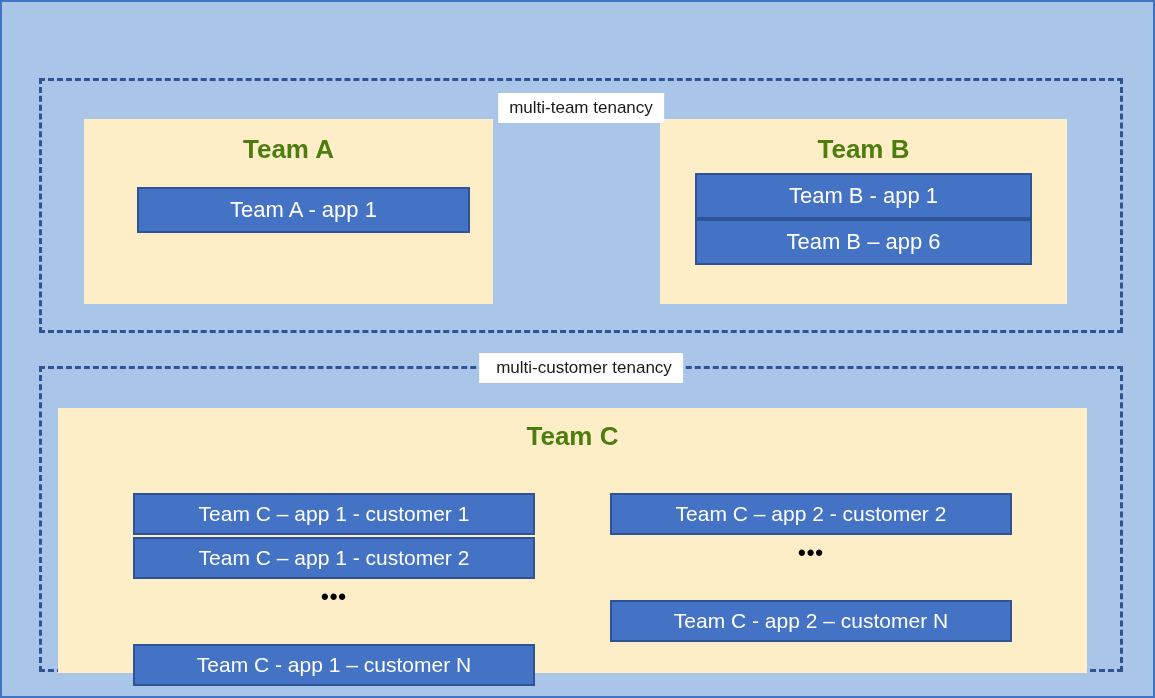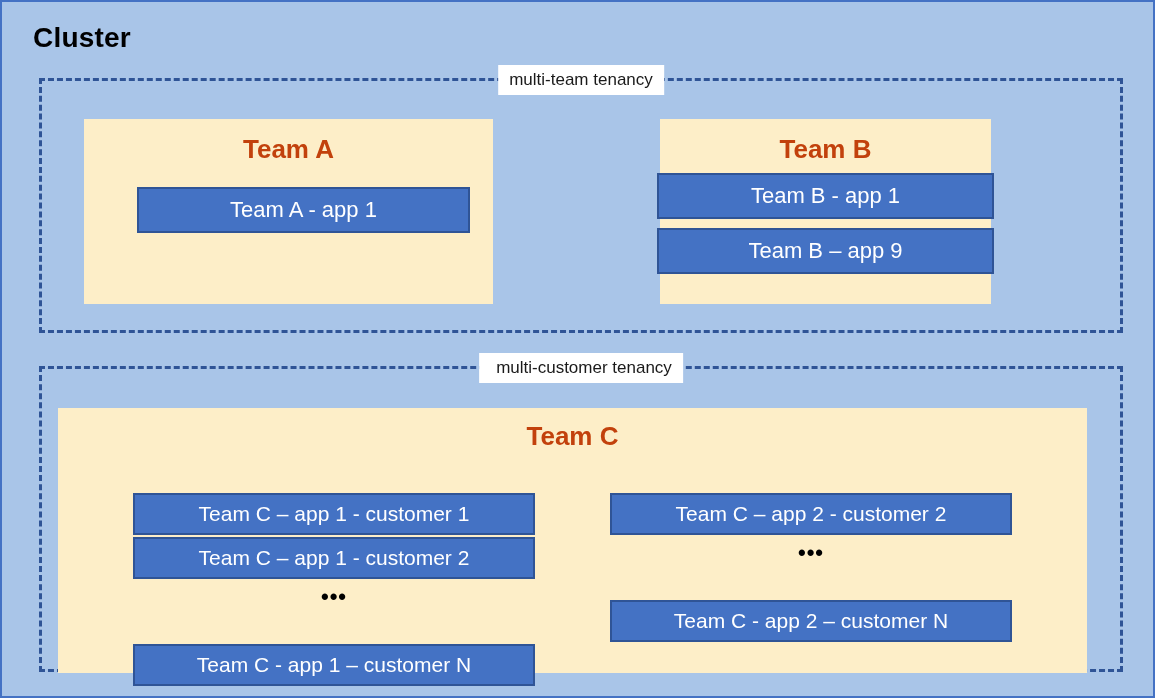--- a/index.html
+++ b/index.html
@@ -63,20 +63,21 @@
     font-size: 17px;
     line-height: 30px;
     height: 30px;
     padding: 0 11px;
     white-space: nowrap;
     z-index: 5;
   }
   #zone-multi-team .zone-label {
     left: 50%;
     transform: translateX(-50%);
+    margin-top: 28px;
   }
   #zone-multi-customer .zone-label {
     left: 50%;
     transform: translateX(-50%);
     padding-left: 17px;
   }
 
   
   .team-box {
     position: absolute;
@@ -86,35 +87,35 @@
   }
   #team-a-box {
     left: 82px;
     top: 117px;
     width: 409px;
     height: 185px;
   }
   #team-b-box {
     left: 658px;
     top: 117px;
-    width: 331px;
+    width: 407px;
     height: 185px;
   }
   #team-c-box {
     left: 56px;
     top: 406px;
     width: 1029px;
     height: 265px;
   }
 
   .team-title {
     text-align: center;
     font-size: 26px;
     font-weight: bold;
-    color: #c2410c;
+    color: #4d7c0f;
     line-height: 32px;
     white-space: nowrap;
   }
   #team-a-box .team-title,
   #team-b-box .team-title {
     margin-top: 14px;
   }
   #team-c-box .team-title {
     margin-top: 12px;
   }
@@ -143,21 +144,20 @@
     height: 46px;
     line-height: 42px;
   }
 
   
   #team-b-apps {
     margin-top: 8px;
     display: flex;
     flex-direction: column;
     align-items: center;
-    gap: 9px;
   }
   #team-b-apps .app-chip {
     width: 337px;
     height: 46px;
     line-height: 42px;
   }
 
   
   #team-c-columns {
     margin-top: 13px;
@@ -191,39 +191,38 @@
     margin-bottom: 8px;
     letter-spacing: 1px;
     user-select: none;
   }
 </style>
 </head>
 <body>
 
 <div id="diagram-root">
 
-  <div class="cluster-title">Cluster</div>
 
   <div class="tenancy-zone" id="zone-multi-team">
 
     <div class="zone-label">multi-team tenancy</div>
   </div>
 
   <div class="team-box" id="team-a-box">
     <div class="team-title">Team A</div>
     <div id="team-a-apps">
       <div class="app-chip">Team A - app 1</div>
     </div>
   </div>
 
   <div class="team-box" id="team-b-box">
     <div class="team-title">Team B</div>
     <div id="team-b-apps">
       <div class="app-chip">Team B - app 1</div>
-      <div class="app-chip">Team B – app 9</div>
+      <div class="app-chip">Team B – app 6</div>
     </div>
   </div>
 
   <div class="tenancy-zone" id="zone-multi-customer">
 
     <div class="zone-label">multi-customer tenancy</div>
   </div>
 
   <div class="team-box" id="team-c-box">
     <div class="team-title">Team C</div>

